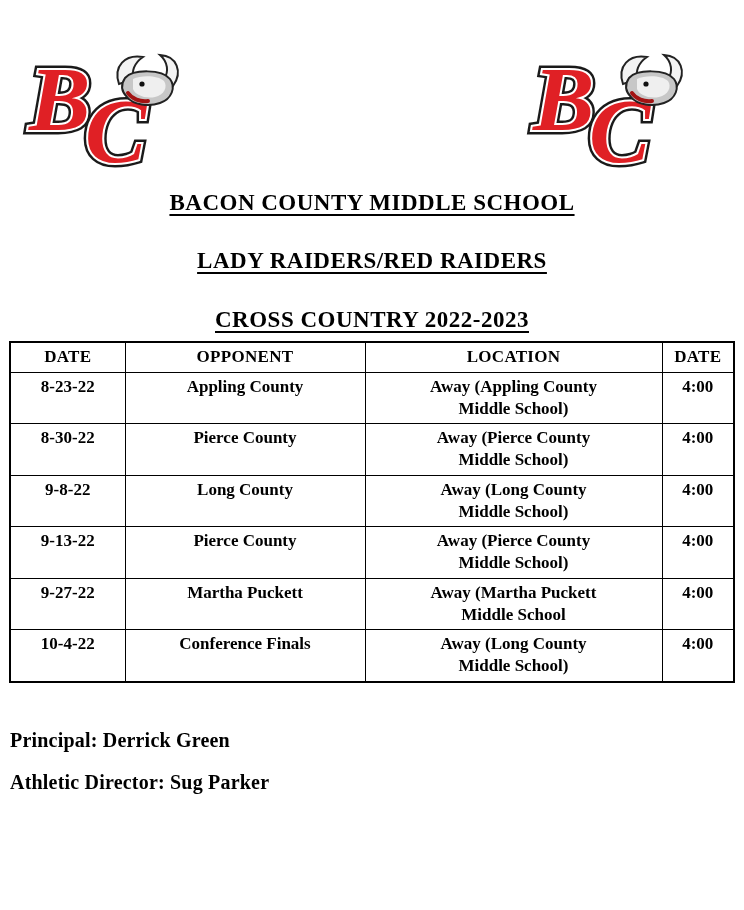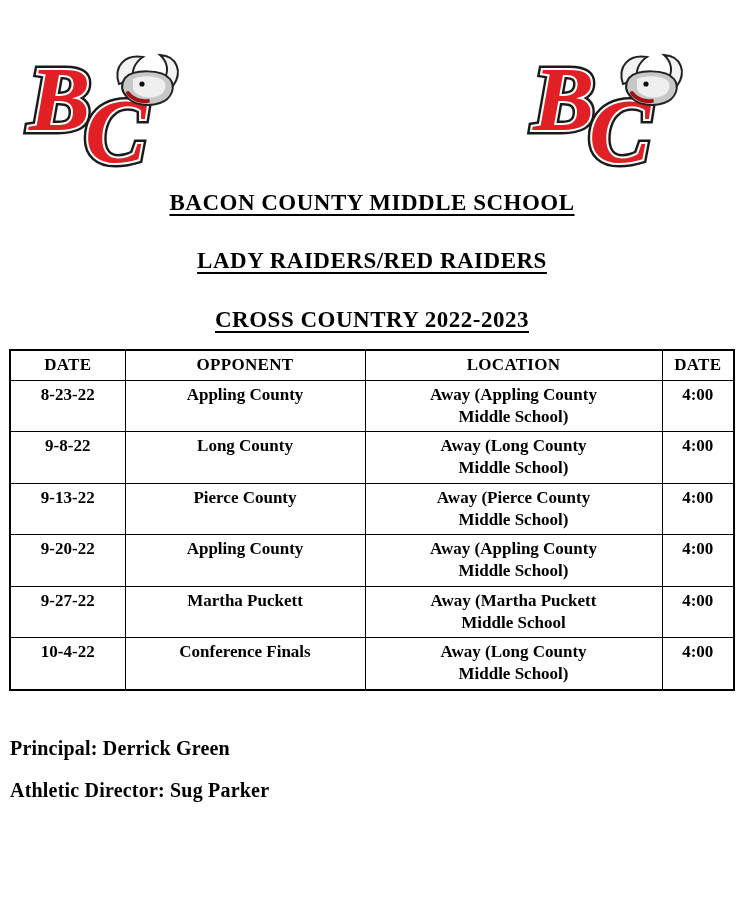--- a/index.html
+++ b/index.html
@@ -32,21 +32,21 @@
     text-decoration: underline;
     text-underline-offset: 4px;
   }
   .title-school { margin-top: 22px; }
   .title-team   { margin-top: 32px; }
   .title-season { margin-top: 33px; }
 
   
   table.schedule {
     border-collapse: collapse;
-    margin: 16px auto 0 auto;
+    margin: 8px auto 0 auto;
     width: 724px;
     table-layout: fixed;
     border: 2px solid #000;
   }
   .schedule col.c-date { width: 115px; }
   .schedule col.c-opp  { width: 240px; }
   .schedule col.c-loc  { width: 297px; }
   .schedule col.c-time { width: 72px;  }
   .schedule th, .schedule td {
     border: 1.5px solid #000;
@@ -141,35 +141,35 @@
       </tr>
     </thead>
     <tbody>
       <tr>
         <td>8-23-22</td>
         <td>Appling County</td>
         <td><span class="loc-inner">Away (Appling County Middle School)</span></td>
         <td>4:00</td>
       </tr>
       <tr>
+        <td>8-30-22</td>
+        <td>Pierce County</td>
+        <td><span class="loc-inner">Away (Pierce County Middle School)</span></td>
+        <td>4:00</td>
+      </tr>
+      <tr>
         <td>9-8-22</td>
         <td>Long County</td>
         <td><span class="loc-inner">Away (Long County Middle School)</span></td>
         <td>4:00</td>
       </tr>
       <tr>
         <td>9-13-22</td>
         <td>Pierce County</td>
         <td><span class="loc-inner">Away (Pierce County Middle School)</span></td>
-        <td>4:00</td>
-      </tr>
-      <tr>
-        <td>9-20-22</td>
-        <td>Appling County</td>
-        <td><span class="loc-inner">Away (Appling County Middle School)</span></td>
         <td>4:00</td>
       </tr>
       <tr>
         <td>9-27-22</td>
         <td>Martha Puckett</td>
         <td><span class="loc-inner">Away (Martha Puckett Middle School</span></td>
         <td>4:00</td>
       </tr>
       <tr>
         <td>10-4-22</td>

